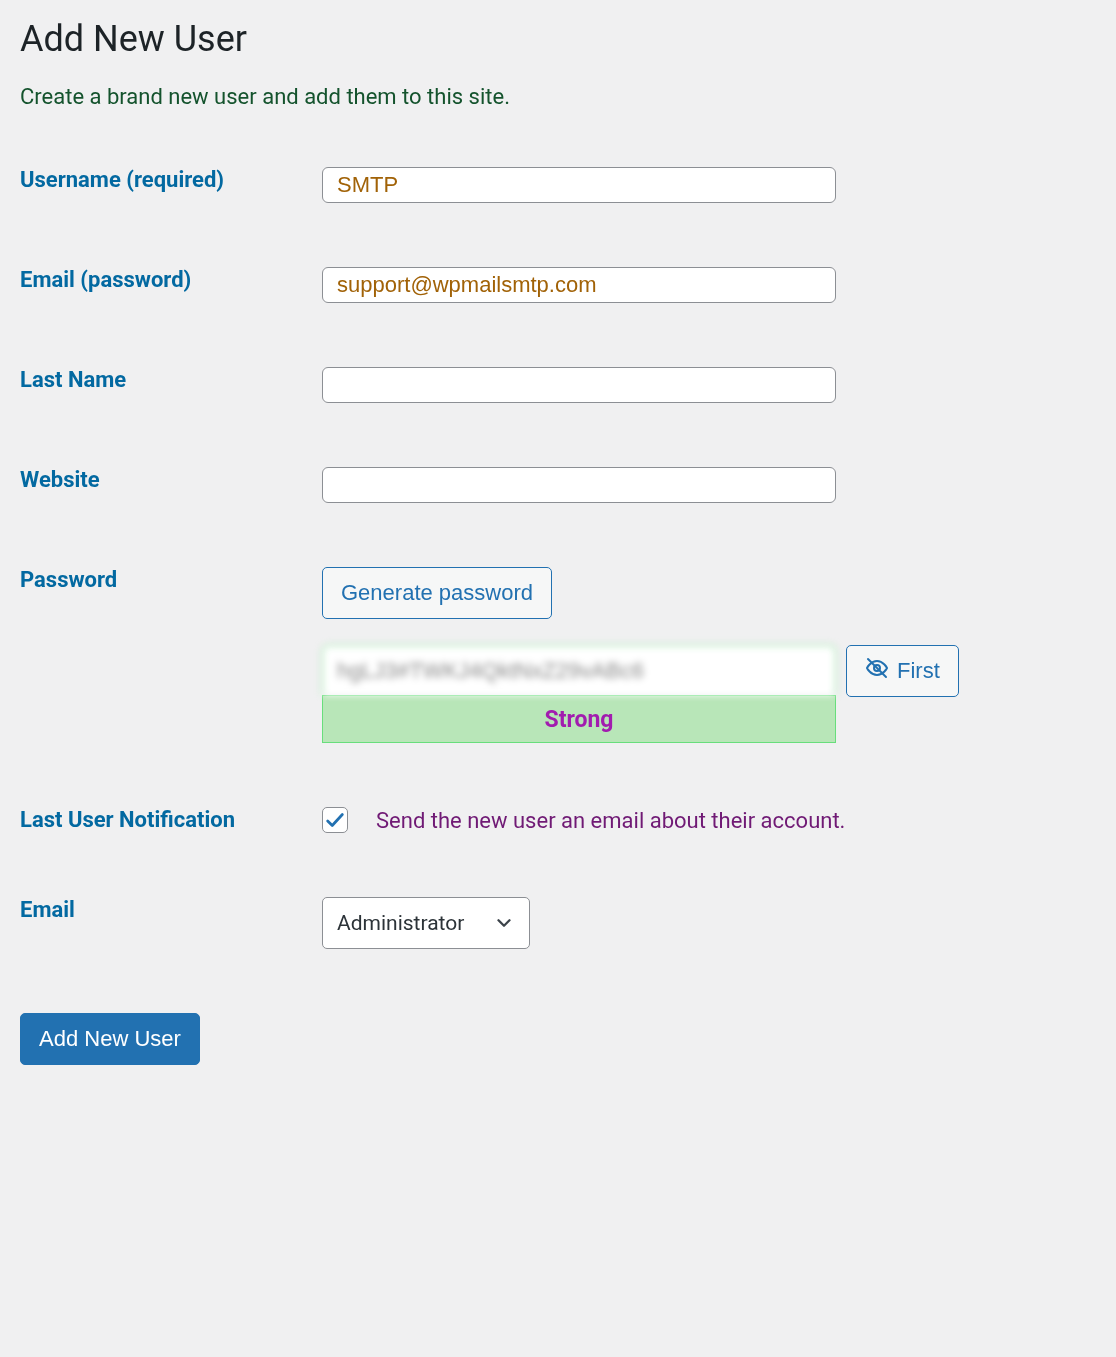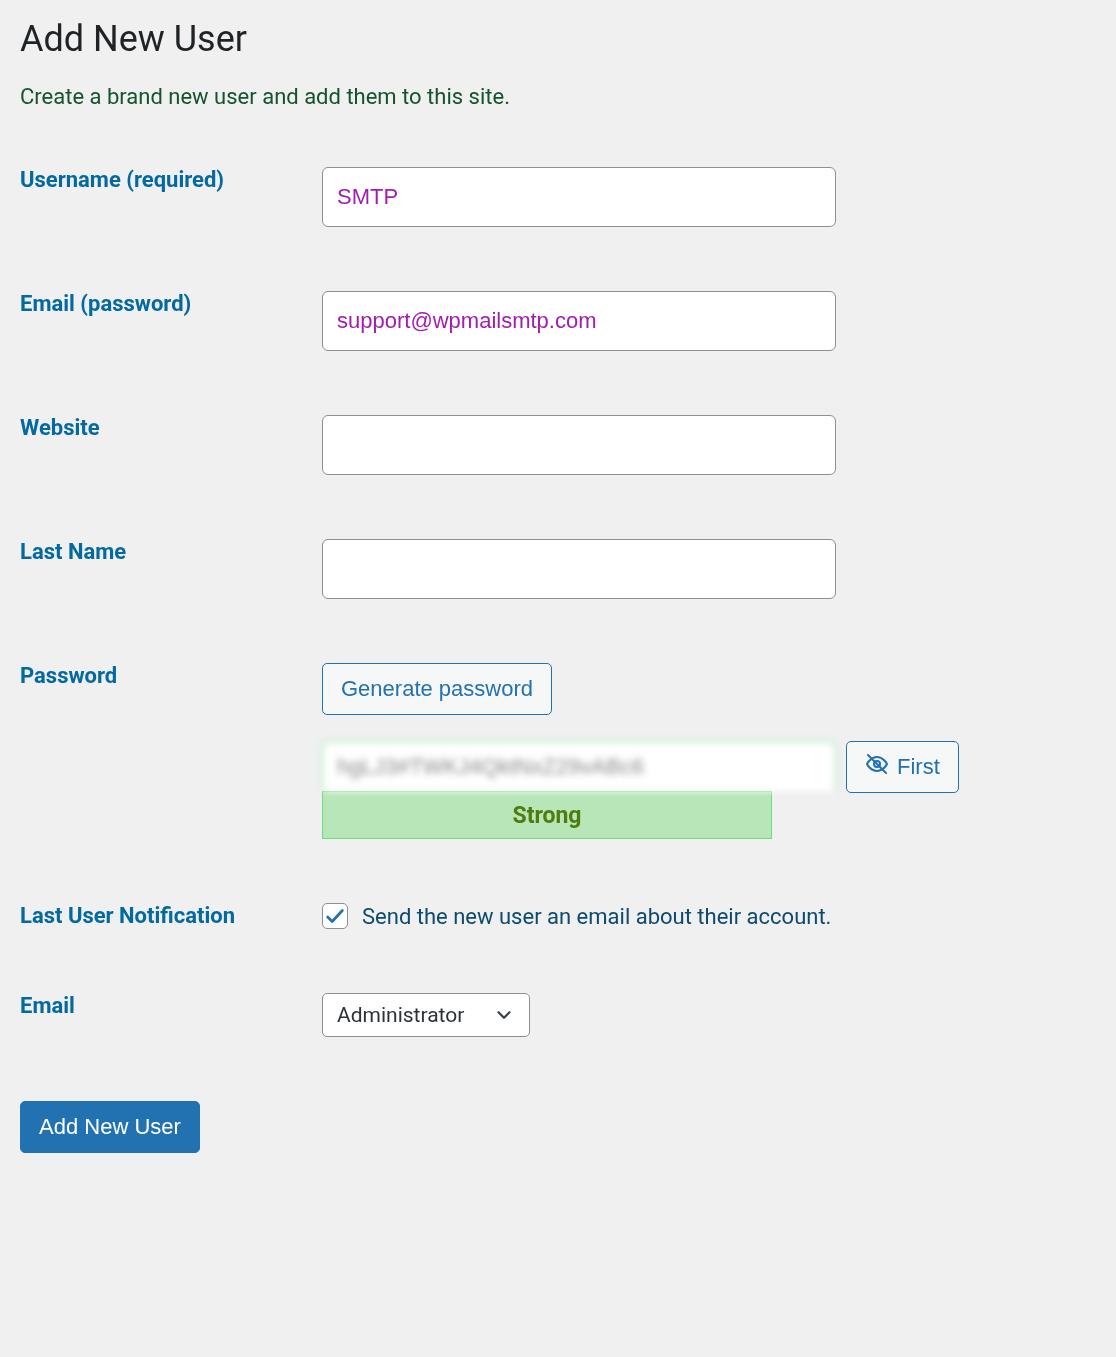--- a/index.html
+++ b/index.html
@@ -31,27 +31,27 @@
     }
     .form-table th {
       width: 302px;
       font-size: 22px;
       font-weight: 700;
       color: #0369a1;
       padding-top: 10px;
     }
     .text-input {
       width: 514px;
-      height: 60px;
+      height: 36px;
       border: 1px solid #8c8f94;
       border-radius: 6px;
       background: #fff;
       font-size: 22px;
       padding: 0 14px;
-      color: #a21caf;
+      color: #a16207;
       outline: none;
     }
     .btn {
       display: inline-flex;
       align-items: center;
       gap: 8px;
       border-radius: 5px;
       font-size: 22px;
       padding: 0 18px;
       height: 52px;
@@ -83,56 +83,56 @@
       border-bottom-left-radius: 0;
       border-bottom-right-radius: 0;
       background: #fff;
       font-size: 22px;
       padding: 0 14px;
       color: #888;
       filter: blur(3.5px);
       outline: none;
     }
     .pw-strength {
-      width: 450px;
+      width: 514px;
       height: 48px;
       background: #b8e6b8;
       border: 1px solid #68de7c;
       display: flex;
       align-items: center;
       justify-content: center;
       font-size: 23px;
       font-weight: 700;
-      color: #4d7c0f;
+      color: #a21caf;
     }
     .checkbox-row th { padding-top: 4px; }
     .checkbox-row td { padding-bottom: 60px; }
     .checkbox-wrap {
       display: flex;
       align-items: center;
-      gap: 14px;
-      font-size: 22px;
-      color: #0c4a6e;
+      gap: 28px;
+      font-size: 22px;
+      color: #701a75;
     }
     .checkbox {
       width: 26px;
       height: 26px;
       border: 1px solid #8c8f94;
       border-radius: 5px;
       background: #fff;
       display: inline-flex;
       align-items: center;
       justify-content: center;
       cursor: pointer;
     }
     .checkbox svg { width: 22px; height: 22px; }
     .role-row td { padding-bottom: 70px; }
     .select {
       width: 208px;
-      height: 44px;
+      height: 52px;
       border: 1px solid #8c8f94;
       border-radius: 5px;
       background: #fff;
       display: inline-flex;
       align-items: center;
       justify-content: space-between;
       padding: 0 14px 0 14px;
       font-size: 21px;
       color: #2c3338;
       cursor: pointer;
@@ -155,27 +155,27 @@
         <input type="text" class="text-input" value="SMTP" style="">
       </td>
     </tr>
     <tr>
       <th>Email (password)</th>
       <td>
         <input type="text" class="text-input" value="support@wpmailsmtp.com" style="">
       </td>
     </tr>
     <tr>
+      <th>Last Name</th>
+      <td>
+        <input type="text" class="text-input" value="" style="">
+      </td>
+    </tr>
+    <tr>
       <th>Website</th>
-      <td>
-        <input type="text" class="text-input" value="" style="">
-      </td>
-    </tr>
-    <tr>
-      <th>Last Name</th>
       <td>
         <input type="text" class="text-input" value="" style="">
       </td>
     </tr>
     <tr class="pw-row">
       <th>Password</th>
       <td>
         <div class="pw-gen-wrap">
           <button class="btn" type="button">Generate password</button>
         </div>

